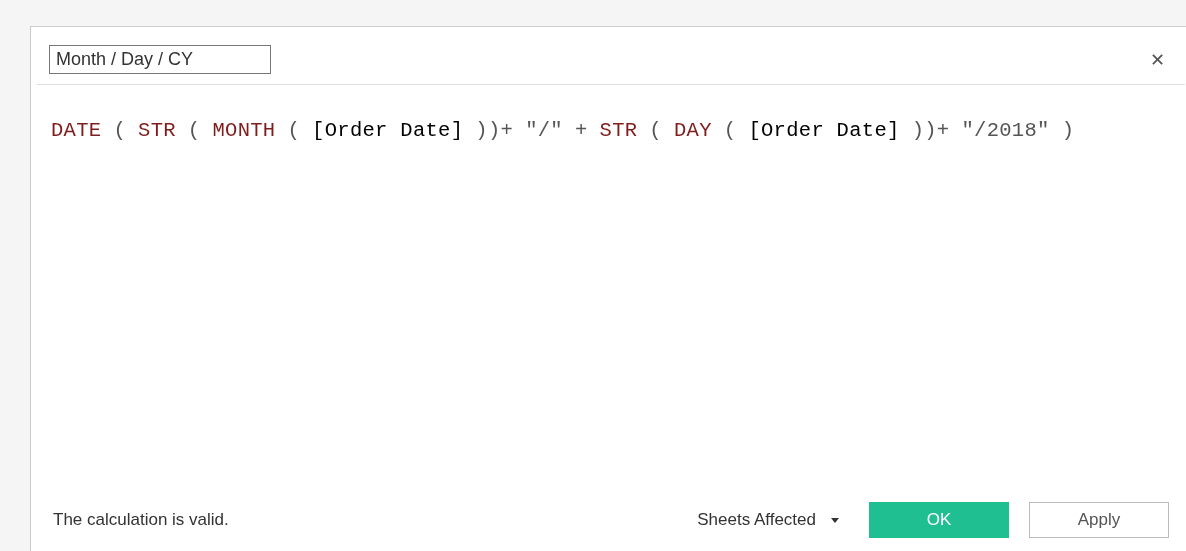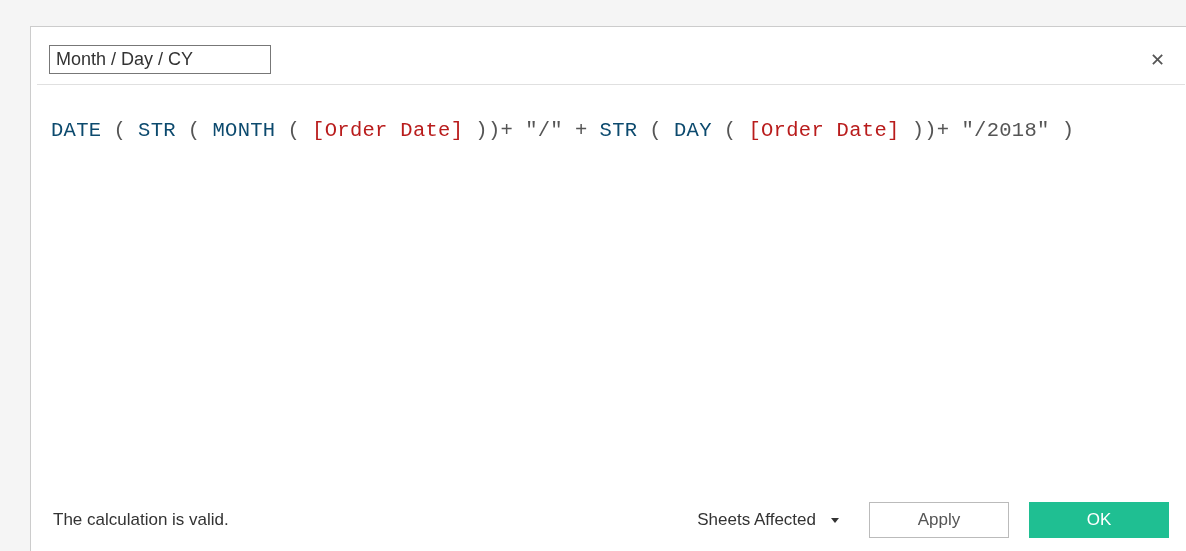--- a/index.html
+++ b/index.html
@@ -47,22 +47,22 @@
   .formula-area {
     flex: 1;
     padding: 22px 8px 8px 8px;
     font-family: "Consolas", "Courier New", monospace;
     font-size: 20.5px;
     color: #333;
     letter-spacing: 0.3px;
     white-space: pre;
     overflow: auto;
   }
-  .tok-func { color: #0c4a6e; }
-  .tok-field { color: #b91c1c; }
+  .tok-func { color: #7f1d1d; }
+  .tok-field { color: #000000; }
   .tok-punct, .tok-op, .tok-str { color: #555; }
   .expand-arrow {
     position: absolute;
     right: -10px;
     top: 268px;
     color: #999;
     font-size: 14px;
     line-height: 1;
   }
   .footer {
@@ -122,18 +122,18 @@
 
   <div class="formula-area" id="formula-area"><span class="tok-func">DATE</span><span class="tok-punct">(</span><span class="tok-func">STR</span><span class="tok-punct">(</span><span class="tok-func">MONTH</span><span class="tok-punct">(</span><span class="tok-field">[Order Date]</span><span class="tok-punct">))+</span><span class="tok-str">"/"</span><span class="tok-punct">+</span><span class="tok-func">STR</span><span class="tok-punct">(</span><span class="tok-func">DAY</span><span class="tok-punct">(</span><span class="tok-field">[Order Date]</span><span class="tok-punct">))+</span><span class="tok-str">"/2018"</span><span class="tok-punct">)</span></div>
 
   <div class="footer">
     <span class="status-text">The calculation is valid.</span>
     <span class="spacer"></span>
     <span class="sheets-link">
       <span>Sheets Affected</span>
       <span class="caret-down"></span>
     </span>
+    <div class="btn btn-ok">OK</div>
     <div class="btn btn-apply">Apply</div>
-    <div class="btn btn-ok">OK</div>
   </div>
 </div>
 
 <span class="expand-arrow">▶</span>
 
 </body></html>

